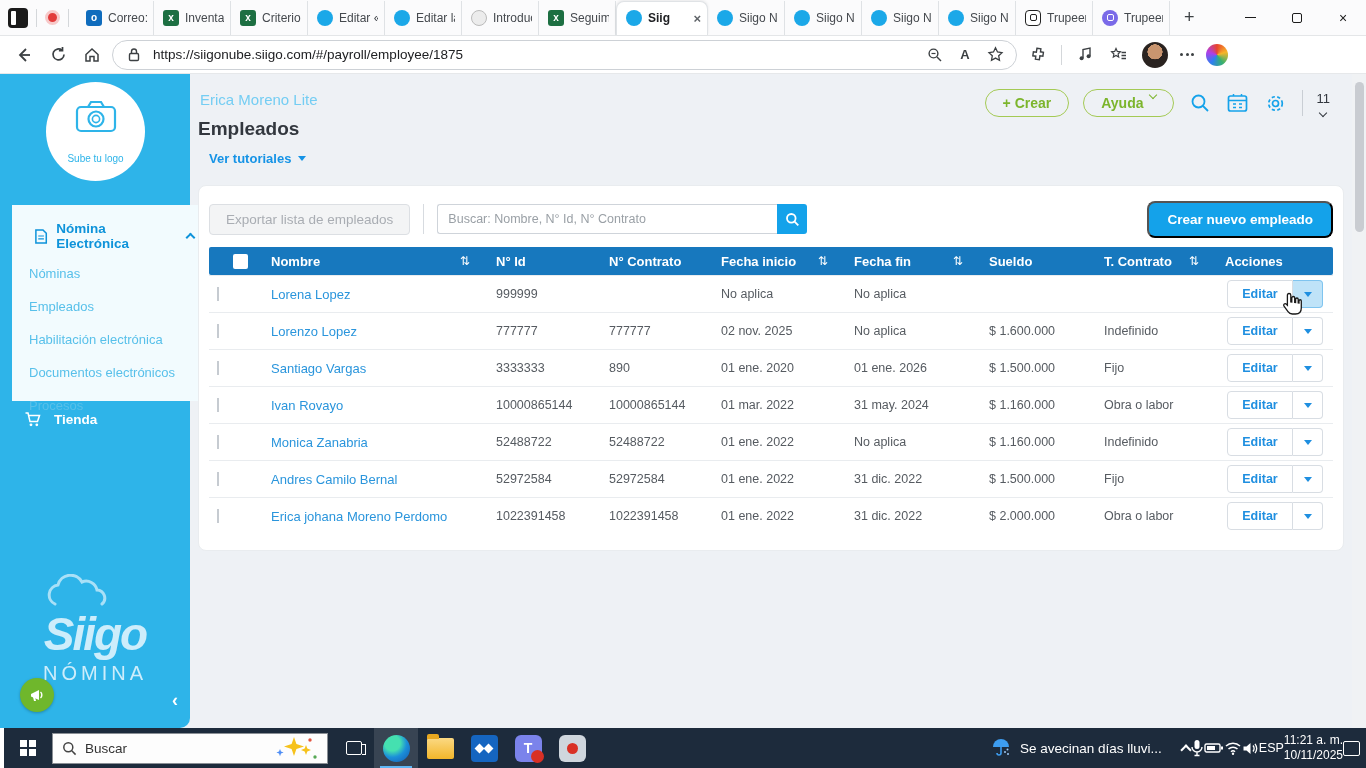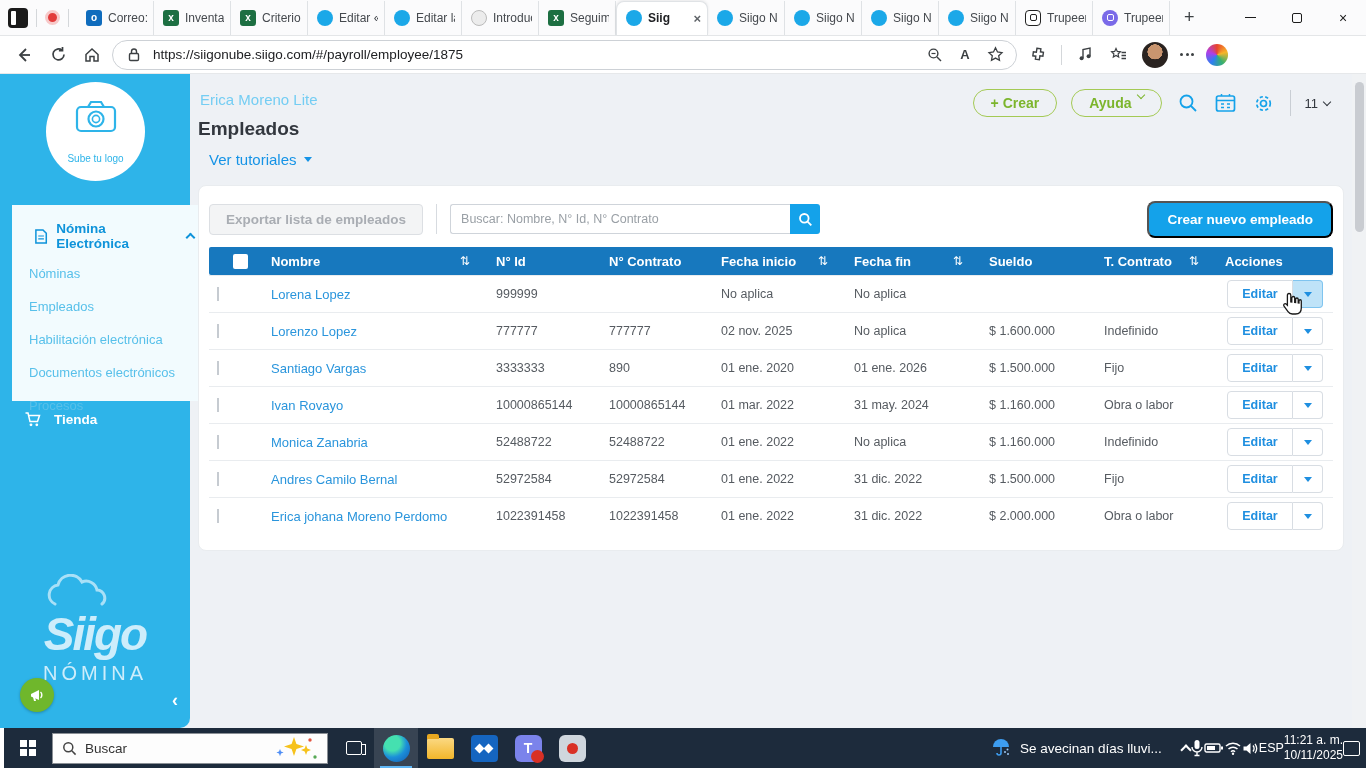--- a/index.html
+++ b/index.html
@@ -69,36 +69,36 @@
   .brand .siigo-word { font-size:46px; font-weight:bold; color:#cdedfb; letter-spacing:-2px; font-style:italic; line-height:40px; }
   .brand .nomina { font-size:20px; color:#cdedfb; letter-spacing:4px; margin-top:8px; }
   .megaphone-btn { position:absolute; left:20px; top:604px; width:34px; height:34px; border-radius:50%; background:#6fb72c;
                    display:flex; align-items:center; justify-content:center; box-shadow:0 1px 3px rgba(0,0,0,.25); }
   .collapse { position:absolute; right:12px; top:616px; color:#fff; font-size:18px; font-weight:bold; }
 
   
   .content { position:absolute; left:190px; top:0; width:1162px; height:654px; }
   .company { position:absolute; left:10px; top:17px; font-size:15px; color:#74cdf3; }
   .page-title { position:absolute; left:8px; top:44px; font-size:19px; font-weight:bold; color:#32373e; }
-  .tutorials { position:absolute; left:19px; top:77px; font-size:15px; font-weight:normal; color:#1593e6; display:flex; align-items:center; gap:7px; }
+  .tutorials { position:absolute; left:19px; top:77px; font-size:13px; font-weight:bold; color:#1593e6; display:flex; align-items:center; gap:7px; }
   .caret-down-blue { width:0; height:0; border-left:4.5px solid transparent; border-right:4.5px solid transparent; border-top:5px solid #1593e6; }
   .hdr-right { position:absolute; right:22px; top:15px; display:flex; align-items:center; gap:14px; }
   .pill { border:1.5px solid #a4ca54; color:#7cb52c; font-weight:bold; font-size:14px; border-radius:16px;
           padding:5px 17px; display:flex; gap:6px; background:transparent; }
   .chev-dn-green { width:6px; height:6px; border-right:1.8px solid #7cb52c; border-bottom:1.8px solid #7cb52c; transform:rotate(45deg); margin-top:-3px; }
   .hdr-ic { width:24px; height:24px; display:flex; align-items:center; justify-content:center; }
   .hdr-div { width:1px; height:26px; background:#c9ced4; }
-  .branch { display:flex; align-items:center; gap:6px; font-size:13px; color:#32373e; }
+  .branch { display:flex; align-items:center; gap:6px; font-size:13px; color:#32373e;flex-direction:column; }
   .chev-dn-dark { width:6px; height:6px; border-right:1.8px solid #32373e; border-bottom:1.8px solid #32373e; transform:rotate(45deg); margin-top:-2px; }
 
   
   .card { position:absolute; left:8px; top:111px; width:1146px; height:366px; background:#fff; border-radius:8px;
           border:1px solid #e9ecef; }
   .toolbar { display:flex; align-items:center; margin:17px 10px 12px 10px; height:32px; }
-  .export-btn { background:#f3f4f5; border:1px solid #dcdfe3; border-radius:4px; color:#a9adb3; font-weight:bold;
+  .export-btn { background:#f3f4f5; border:1px solid #dcdfe3; border-radius:4px; color:#a9adb3; font-weight:normal;
                 font-size:13.5px; padding:7px 16px; }
   .tb-div { width:1px; height:30px; background:#d7dbe0; margin:0 13px; }
   .searchbox { display:flex; width:370px; height:30px; }
   .searchbox input { flex:1; border:1px solid #cfd4da; border-right:none; border-radius:3px 0 0 3px; padding:0 10px;
                      font-size:12.5px; color:#444; font-family:"Liberation Sans", sans-serif; }
   .searchbox input::placeholder { color:#9aa0a6; }
   .search-go { width:30px; height:30px; background:#14a2ea; border-radius:0 3px 3px 0; display:flex; align-items:center; justify-content:center; }
   .create-emp { margin-left:auto; background:#14a2ea; color:#fff; font-weight:bold; font-size:13.5px; border-radius:8px;
                 padding:9px 18px; }
 

